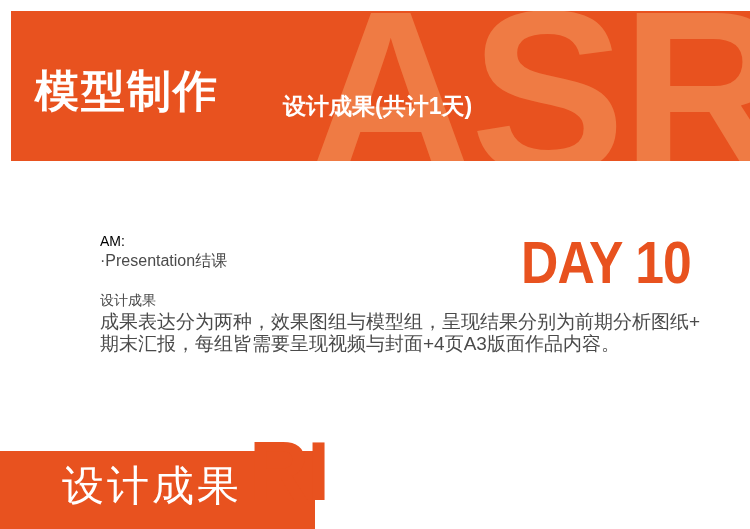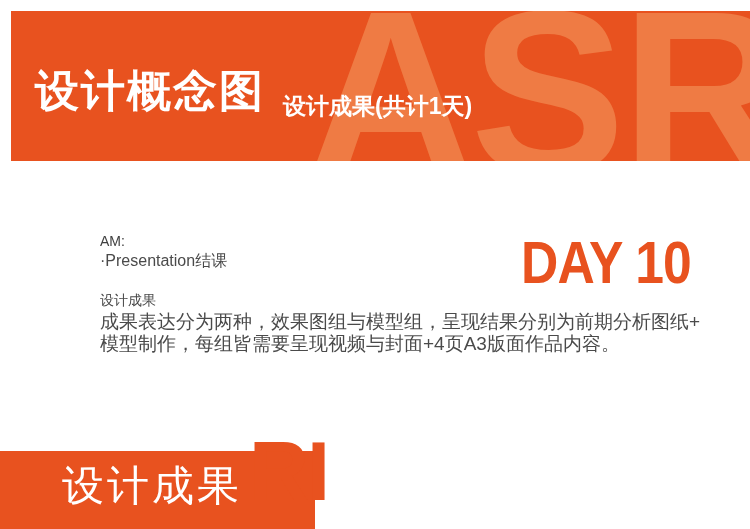--- a/index.html
+++ b/index.html
@@ -82,21 +82,21 @@
   
   .content {
     position: absolute;
     left: 100px;
     top: 231px;
     width: 560px;
   }
   .am-label {
     font-size: 14px;
     line-height: 20px;
-    color: #404040;
+    color: #000000;
     font-weight: normal;
     margin: 0;
   }
   .am-item {
     font-size: 16px;
     line-height: 20px;
     color: #4a4a4a;
     margin: 0;
   }
   .section-gap {
@@ -149,32 +149,32 @@
     user-select: none;
   }
 </style>
 </head>
 <body>
 
 <div id="page">
 
   <div class="header-bar">
     <div class="header-watermark">ASRI</div>
-    <div class="header-title">设计概念图</div>
+    <div class="header-title">模型制作</div>
     <div class="header-subtitle">设计成果(共计1天)</div>
   </div>
 
   <div class="day-label">DAY 10</div>
 
   <div class="content">
     <p class="am-label">AM:</p>
     <p class="am-item">·Presentation结课</p>
     <div class="section-gap"></div>
     <p class="section-title">设计成果</p>
     <p class="para-line">成果表达分为两种，效果图组与模型组，呈现结果分别为前期分析图纸+</p>
-    <p class="para-line">模型制作，每组皆需要呈现视频与封面+4页A3版面作品内容。</p>
+    <p class="para-line">期末汇报，每组皆需要呈现视频与封面+4页A3版面作品内容。</p>
   </div>
 
   <div class="footer-bar"></div>
   <div class="footer-watermark">RI</div>
   <div class="footer-title">设计成果</div>
 
 </div>
 
 </body></html>

